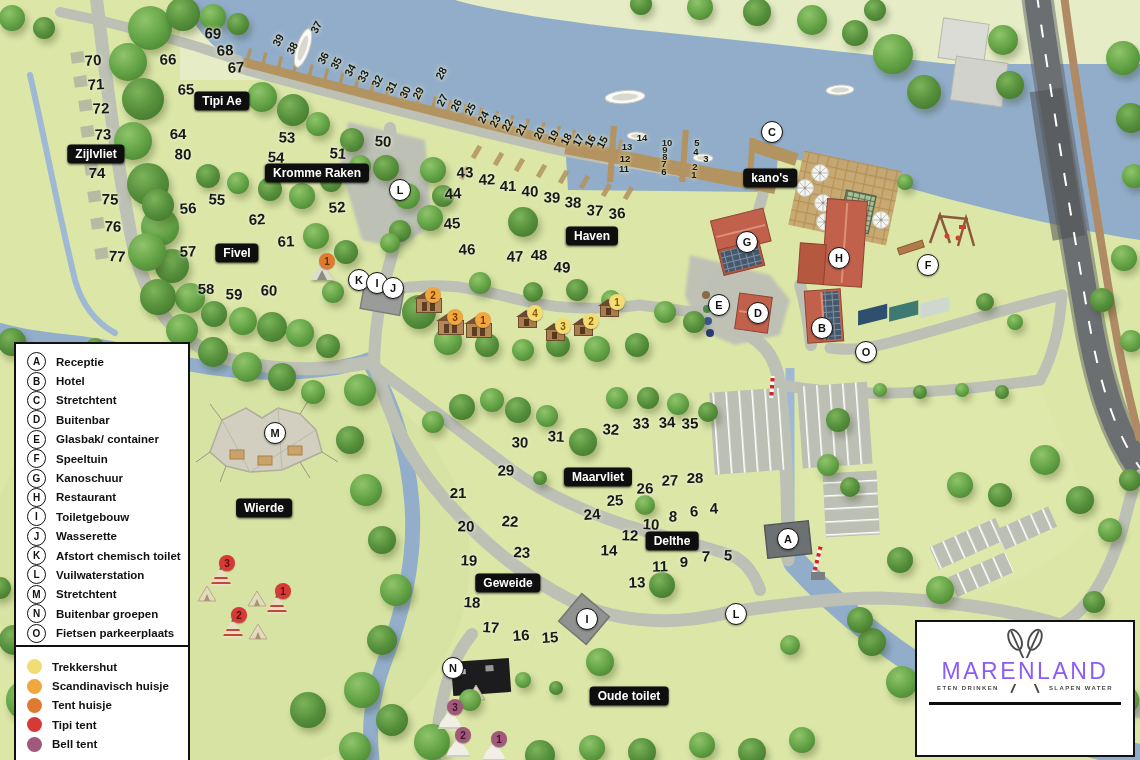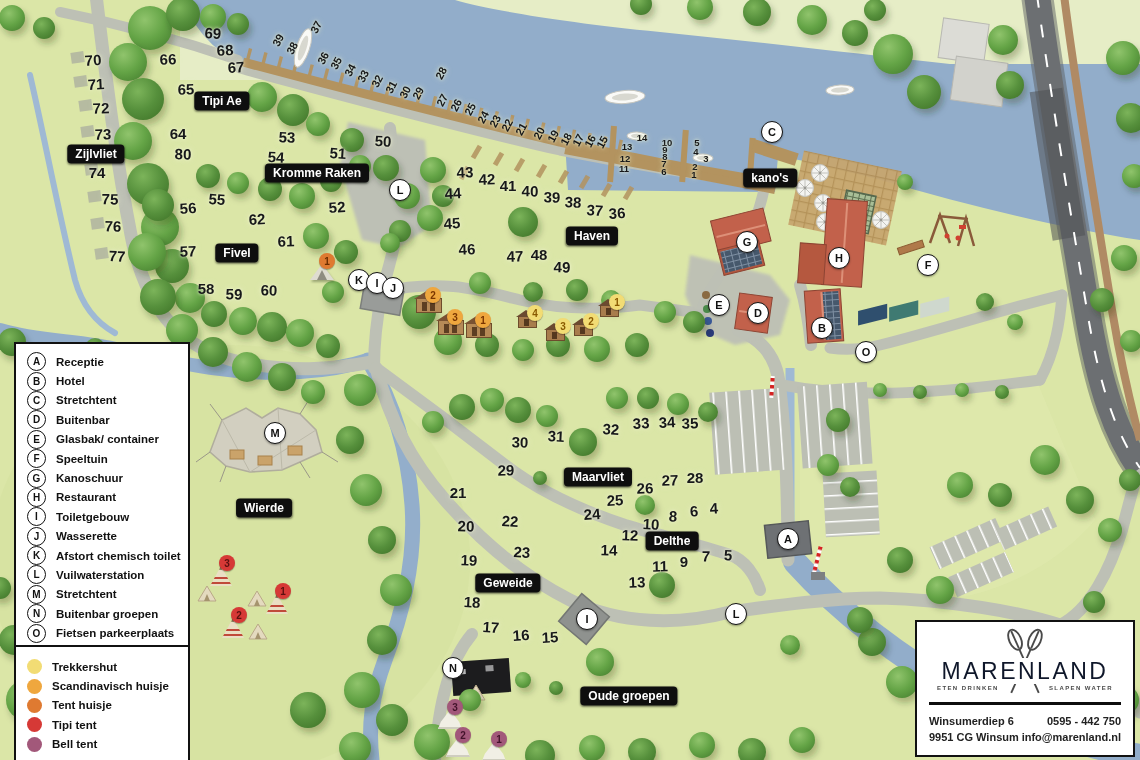--- a/index.html
+++ b/index.html
@@ -47,21 +47,21 @@
   .lletter{width:17px;height:17px;border:1.5px solid #111;border-radius:50%;flex:none;display:flex;
         align-items:center;justify-content:center;font-weight:bold;font-size:10px;color:#111;background:#fff;}
   .llabel{font-size:11.5px;font-weight:bold;color:#111;white-space:nowrap;}
   .colorbox{position:absolute;left:14px;top:645px;width:176px;background:#fff;border:2px solid #111;
         z-index:10;padding:10px 0 9px;box-sizing:border-box;}
   .ldot{width:15px;height:15px;border-radius:50%;flex:none;}
   .infocard{position:absolute;left:915px;top:620px;width:220px;height:137px;background:#fff;
         border:2px solid #111;z-index:10;box-sizing:border-box;}
   .logoarea{position:relative;height:78px;}
   .oars{position:absolute;left:50%;top:3px;transform:translateX(-50%);}
-  .brand{position:absolute;left:0;top:36px;width:100%;text-align:center;font-size:23px;color:#0f172a;
+  .brand{position:absolute;left:0;top:36px;width:100%;text-align:center;font-size:23px;color:#8b5cf6;
         letter-spacing:2.5px;}
   .brand span{background:#fff;padding:0 4px;}
   .tagl{position:absolute;top:63px;font-size:6px;font-weight:bold;letter-spacing:1.4px;color:#4a4a4a;}
   .tagl.left{left:20px;} .tagl.right{right:20px;}
   .rule{margin:2px 12px 0;border-top:3px solid #0d0d0d;}
   .addr{display:flex;justify-content:space-between;padding:8px 12px 0;}
   .addr div{font-size:11px;font-weight:bold;color:#222;line-height:16px;}
   .addr .right{text-align:right;}
 </style>
 </head>
@@ -645,21 +645,21 @@
       <div class="pill" style="left: 96px; top: 154px;">Zijlvliet</div>
       <div class="pill" style="left: 222px; top: 101px;">Tipi Ae</div>
       <div class="pill" style="left: 317px; top: 173px;">Kromme Raken</div>
       <div class="pill" style="left: 237px; top: 253px;">Fivel</div>
       <div class="pill" style="left: 592px; top: 236px; text-align: right;">Haven</div>
       <div class="pill" style="left: 770px; top: 178px; text-align: center;">kano's</div>
       <div class="pill" style="left: 264px; top: 508px;">Wierde</div>
       <div class="pill" style="left: 598px; top: 477px;">Maarvliet</div>
       <div class="pill" style="left: 672px; top: 541px;">Delthe</div>
       <div class="pill" style="left: 508px; top: 583px;">Geweide</div>
-      <div class="pill" style="left: 629px; top: 696px;">Oude groepen</div>
+      <div class="pill" style="left: 629px; top: 696px;">Oude toilet</div>
       <div class="fmark" style="left: 772px; top: 132px;">C</div>
       <div class="fmark" style="left: 400px; top: 190px;">L</div>
       <div class="fmark" style="left: 359px; top: 280px;">K</div>
       <div class="fmark" style="left: 377px; top: 283px;">I</div>
       <div class="fmark" style="left: 393px; top: 288px;">J</div>
       <div class="fmark" style="left: 747px; top: 242px;">G</div>
       <div class="fmark" style="left: 839px; top: 258px;">H</div>
       <div class="fmark" style="left: 719px; top: 305px;">E</div>
       <div class="fmark" style="left: 758px; top: 313px;">D</div>
       <div class="fmark" style="left: 822px; top: 328px;">B</div>
@@ -941,25 +941,15 @@
               <ellipse cx="44" cy="16" rx="7.5" ry="13.5"></ellipse>
               <line x1="44" y1="4" x2="44" y2="28"></line>
             </g>
       </g>
     </svg>
     <div class="brand"><span>MARENLAND</span></div>
     <div class="tagl left">ETEN DRINKEN</div>
     <div class="tagl right">SLAPEN WATER</div>
   </div>
   <div class="rule"></div>
-  <div class="addr">
-    <div>
-      <div>Winsumerdiep 6</div>
-      <div>9951 CG Winsum</div>
-    </div>
-    <div class="right">
-      <div>0595 - 442 750</div>
-      <div>info@marenland.nl</div>
-    </div>
-  </div>
 </div>
 
 </div>
 
 </body></html>

